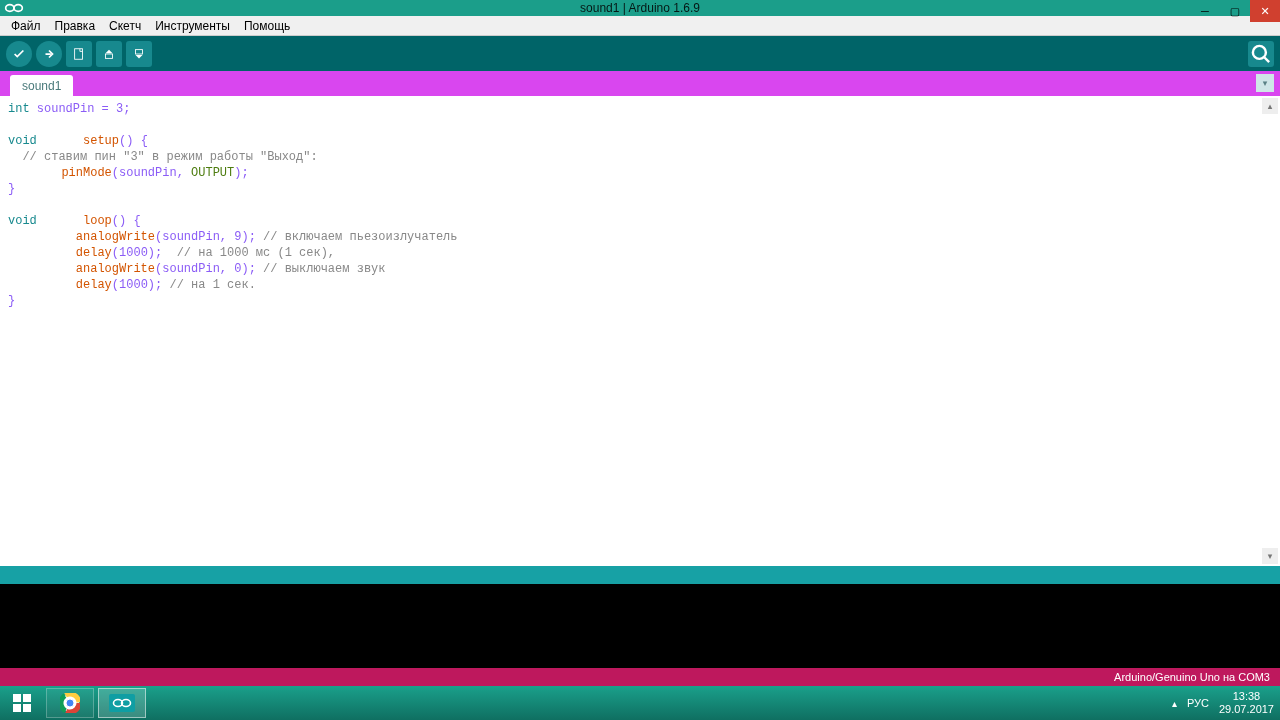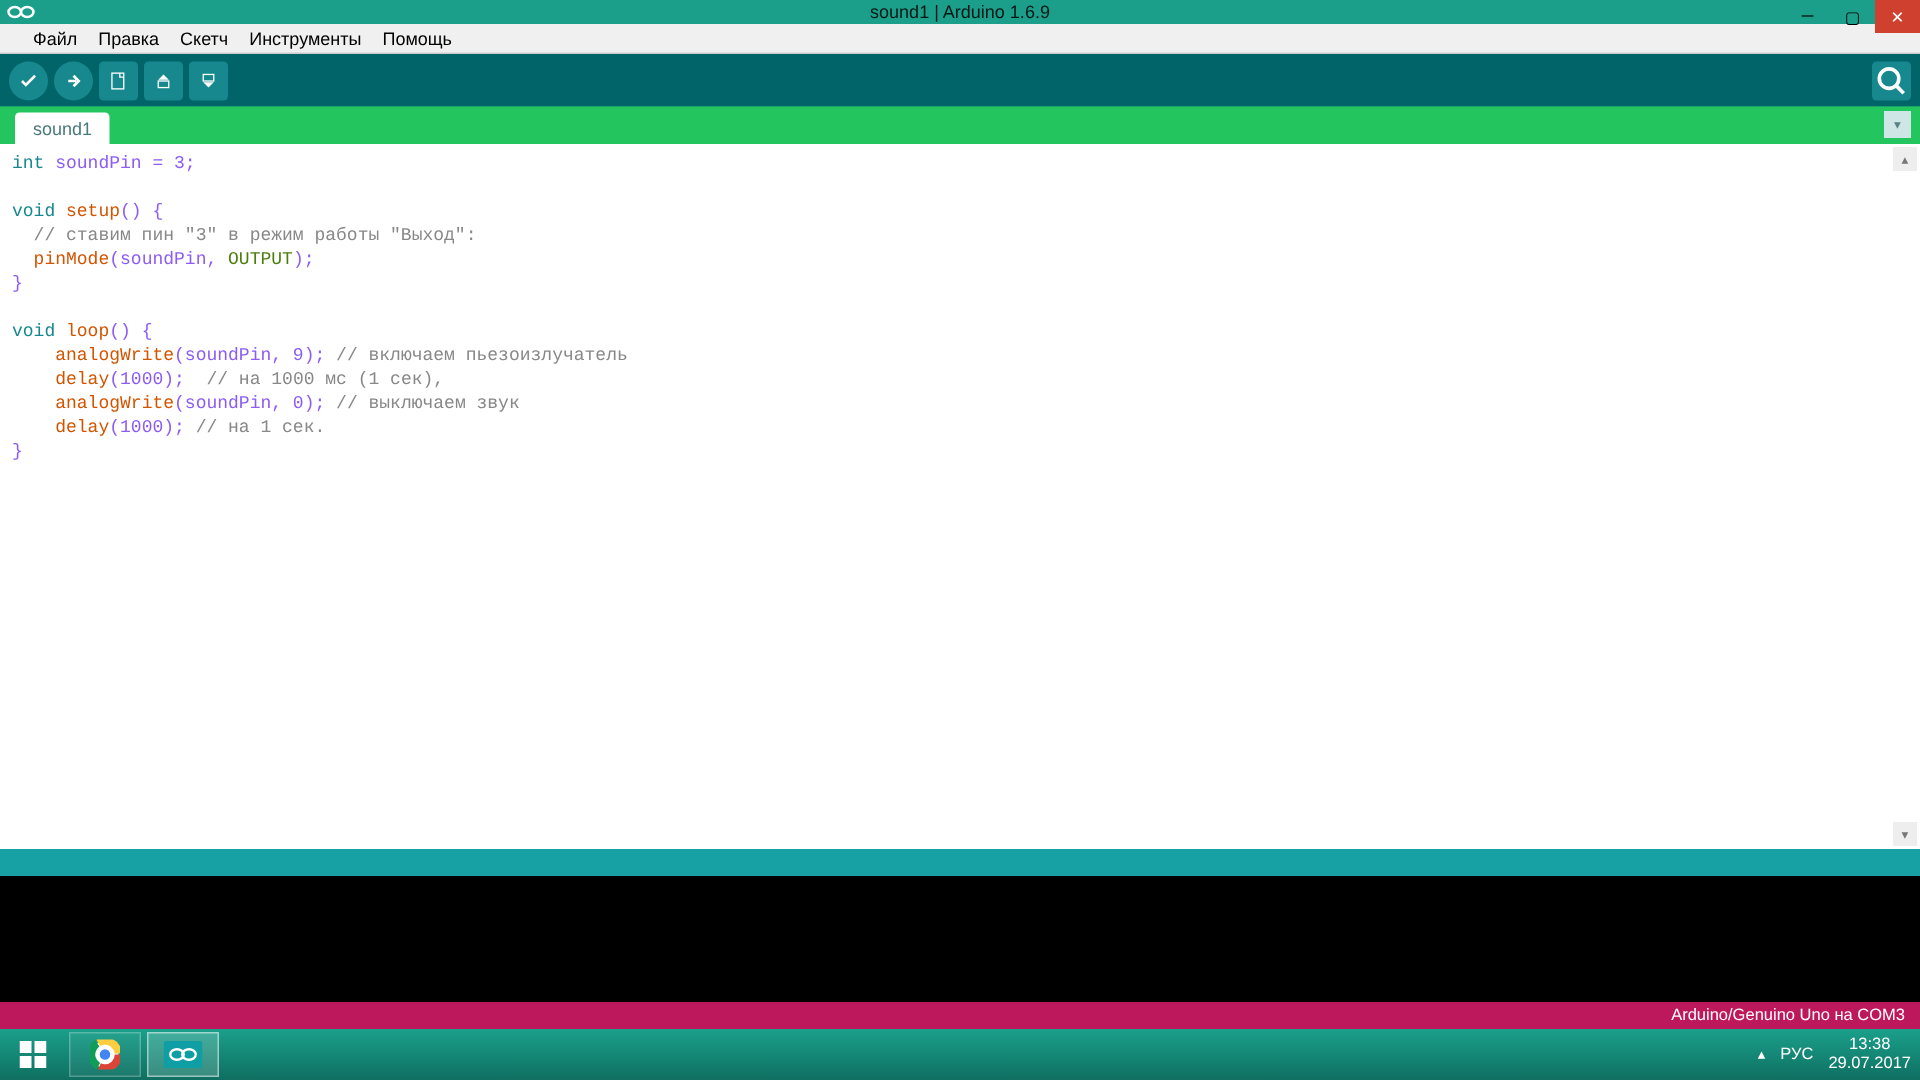--- a/index.html
+++ b/index.html
@@ -8,45 +8,45 @@
 
 
 .titlebar { height: 16px; background: #1b9e8a; display: flex; align-items: center; color: #fff; font-size: 12px; position: relative; }
 .titlebar .app-icon { width: 20px; display: flex; align-items: center; justify-content: center; margin-left: 4px; }
 .titlebar .title { position: absolute; left: 50%; transform: translateX(-50%); color: #000; opacity: .85; }
 .winbtns { position: absolute; right: 0; top: 0; display: flex; height: 22px; }
 .winbtn { width: 30px; height: 22px; display: flex; align-items: center; justify-content: center; font-size: 11px; color: #000; }
 .winbtn.close { background: #d0402f; color: #fff; }
 
 
-.menubar { height: 20px; background: #f0f0f0; display: flex; align-items: center; font-size: 12px; padding: 0 15px; border-bottom: 1px solid #ccc; }
+.menubar { height: 20px; background: #f0f0f0; display: flex; align-items: center; font-size: 12px; padding: 0 4px; border-bottom: 1px solid #ccc; }
 .menubar .menuitem { padding: 2px 7px; cursor: default; }
 
 
 .toolbar { height: 35px; background: #006468; display: flex; align-items: center; padding: 0 6px; gap: 4px; position: relative; }
 .tbtn { width: 26px; height: 26px; border-radius: 13px; background: #17898e; display: flex; align-items: center; justify-content: center; cursor: pointer; }
 .tbtn-sq { border-radius: 3px; }
 .tbtn svg { width: 14px; height: 14px; }
 .toolbar .right { position: absolute; right: 6px; }
 .tbtn-serial { width: 26px; height: 26px; border-radius: 3px; background: #17898e; display: flex; align-items: center; justify-content: center; }
 
 
-.tabstrip { height: 25px; background: #22c55e; display: flex; align-items: flex-end; padding-left: 10px; position: relative; }
+.tabstrip { height: 25px; background: #d946ef; display: flex; align-items: flex-end; padding-left: 10px; position: relative; }
 .tab { background: #fff; padding: 4px 12px 3px 12px; font-size: 12px; color: #4a7a7b; border-top-left-radius: 3px; border-top-right-radius: 3px; }
 .tabstrip .dropdown { position: absolute; right: 6px; top: 3px; width: 18px; height: 18px; background: #cfe6e7; display: flex; align-items: center; justify-content: center; font-size: 9px; color: #5a8285; }
 
 
 .editor { flex: 1; background: #fff; position: relative; overflow: hidden; }
 .editor pre { font-family: "Consolas", "Courier New", monospace; font-size: 12px; line-height: 16px; padding: 5px 8px; white-space: pre; }
 .editor .scroll-up { position: absolute; right: 2px; top: 2px; width: 16px; height: 16px; background: #eee; display: flex; align-items: center; justify-content: center; font-size: 9px; color: #777; }
 .editor .scroll-dn { position: absolute; right: 2px; bottom: 2px; width: 16px; height: 16px; background: #eee; display: flex; align-items: center; justify-content: center; font-size: 9px; color: #777; }
 
 .tok-kw { color: #17898e; }
 .tok-const { color: #4d7c0f; font-family: Liberation Mono, monospace; }
-.tok-fn { color: #d35400; }
+.tok-fn { color: #d35400; margin-left: 39px; }
 .tok-comment { color: #888; }
 .tok-plain { color: #8b5cf6; }
 
 
 .statusstrip { height: 18px; background: #17a1a5; }
 
 
 .console { height: 84px; background: #000; }
 
 

